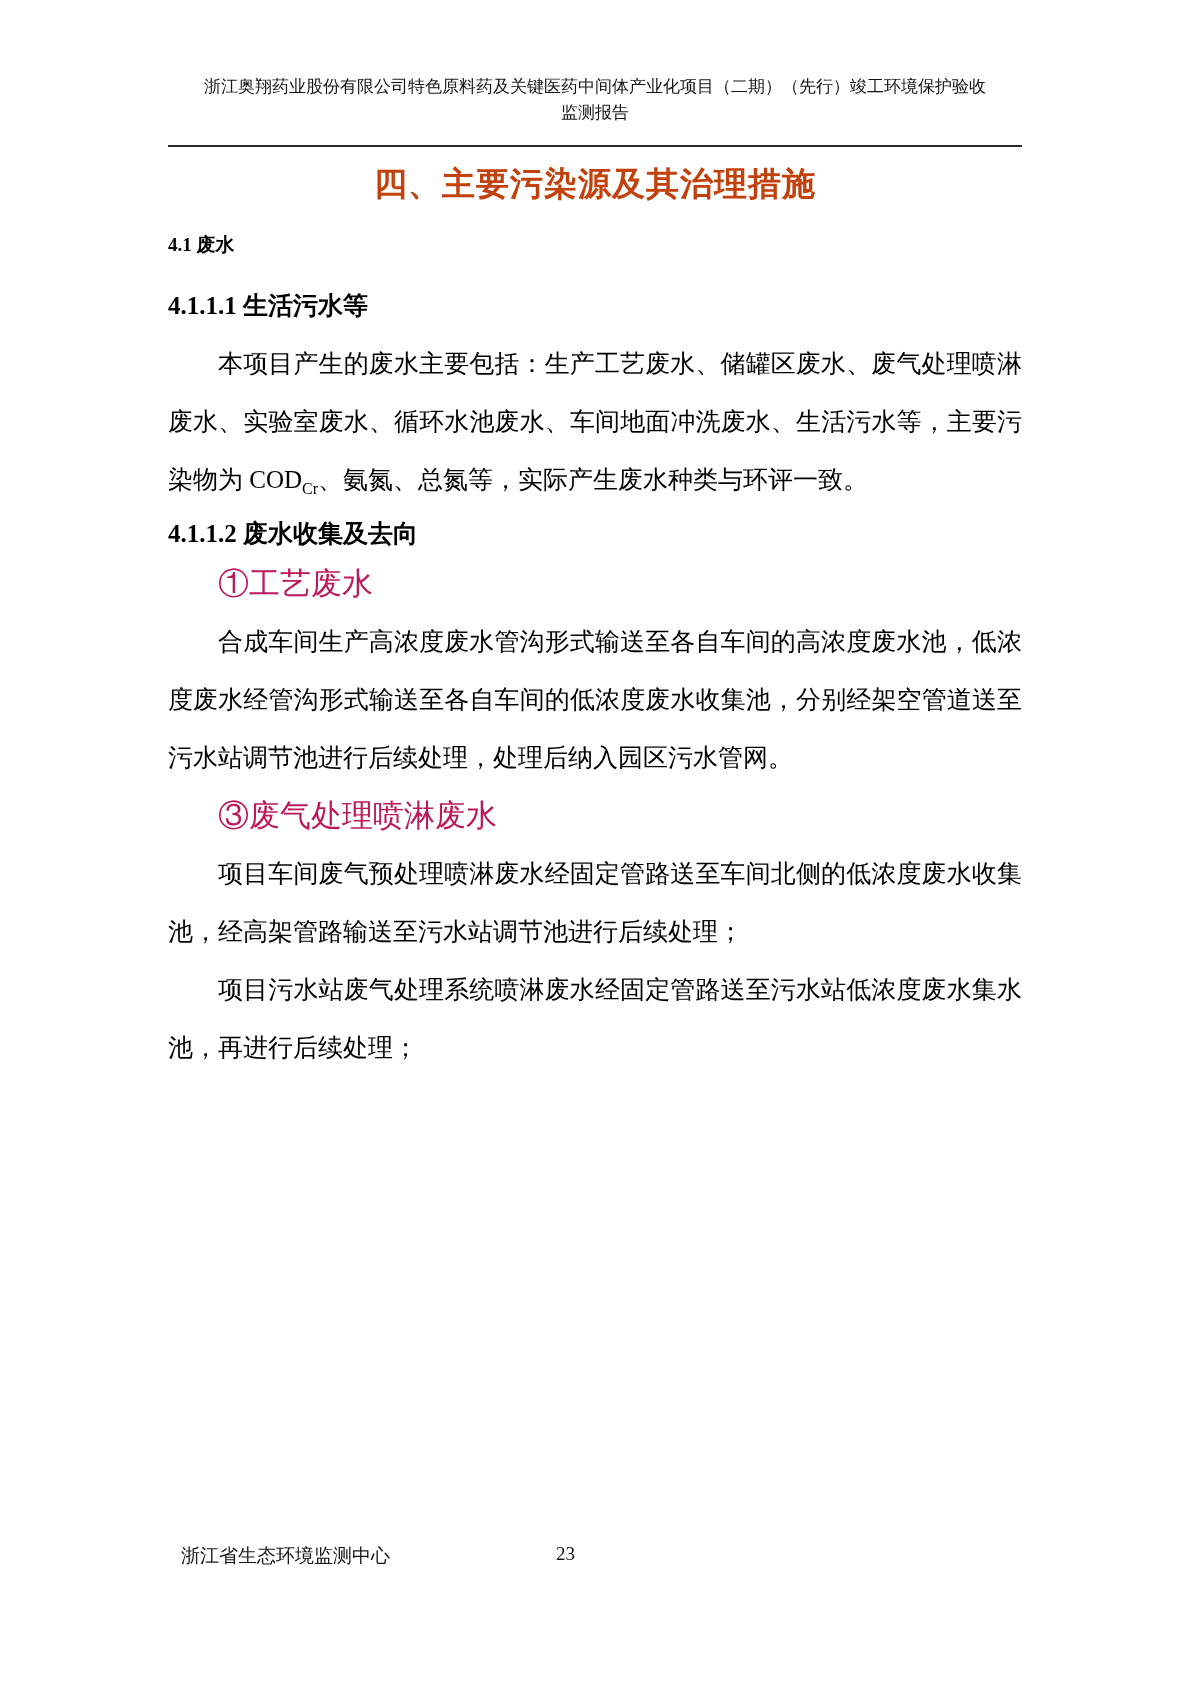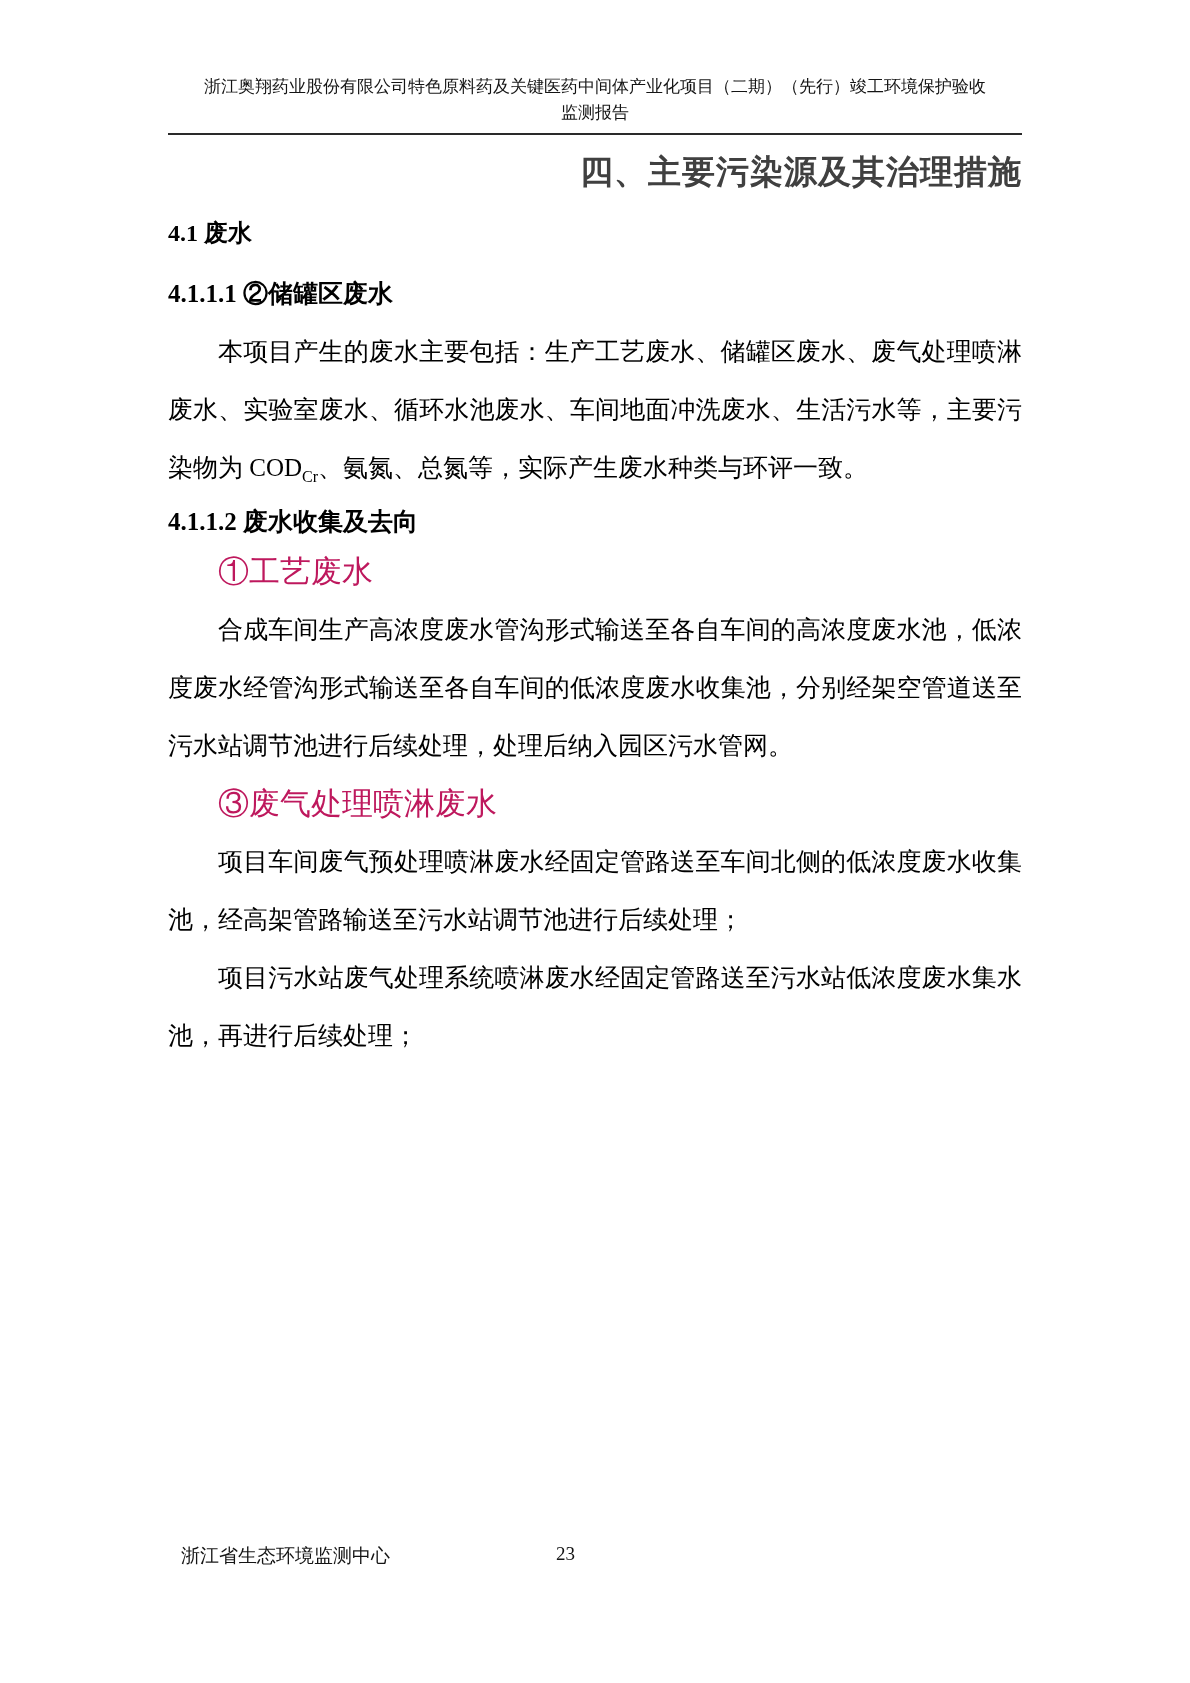--- a/index.html
+++ b/index.html
@@ -20,40 +20,40 @@
   .content {
     padding: 0 168px;
   }
   .doc-header {
     padding-top: 74px;
     text-align: center;
     font-size: 17px;
     line-height: 26px;
     color: #141414;
     border-bottom: 2px solid #2a2a2a;
-    padding-bottom: 7px;
+    padding-bottom: 19px;
   }
   .doc-header .hline {
     display: block;
   }
   .chapter-title {
     margin-top: 14px;
-    text-align: right;
+    text-align: center;
     font-family: "Liberation Sans", sans-serif;
     font-weight: 700;
     font-size: 33px;
     line-height: 46px;
-    color: #404040;
+    color: #c2410c;
     letter-spacing: 1px;
   }
   .h-41 {
     margin-top: 16px;
     font-family: "Liberation Serif", serif;
     font-weight: 700;
-    font-size: 24px;
+    font-size: 19px;
     line-height: 44px;
     color: #000000;
   }
   .h-sub {
     margin-top: 18px;
     font-family: "Liberation Serif", serif;
     font-weight: 700;
     font-size: 25px;
     line-height: 42px;
     color: #000000;
@@ -111,21 +111,21 @@
   <div class="content">
     <div class="doc-header">
       <span class="hline">浙江奥翔药业股份有限公司特色原料药及关键医药中间体产业化项目（二期）（先行）竣工环境保护验收</span>
       <span class="hline">监测报告</span>
     </div>
 
     <div class="chapter-title">四、主要污染源及其治理措施</div>
 
     <div class="h-41">4.1 废水</div>
 
-    <div class="h-sub">4.1.1.1 ②储罐区废水</div>
+    <div class="h-sub">4.1.1.1 生活污水等</div>
 
     <p class="para first"><span>本项目产生的废水主要包括：生产工艺废水、储罐区废水、废气处理喷淋废水、实验室废水、循环水池废水、车间地面冲洗废水、生活污水等，主要污染物为 COD</span><sub class="cod-sub">Cr</sub><span>、氨氮、总氮等，实际产生废水种类与环评一致。</span></p>
 
     <div class="h-sub h-4112">4.1.1.2 废水收集及去向</div>
 
     <p class="list-label">①工艺废水</p>
 
     <p class="para">合成车间生产高浓度废水管沟形式输送至各自车间的高浓度废水池，低浓度废水经管沟形式输送至各自车间的低浓度废水收集池，分别经架空管道送至污水站调节池进行后续处理，处理后纳入园区污水管网。</p>
 
 

